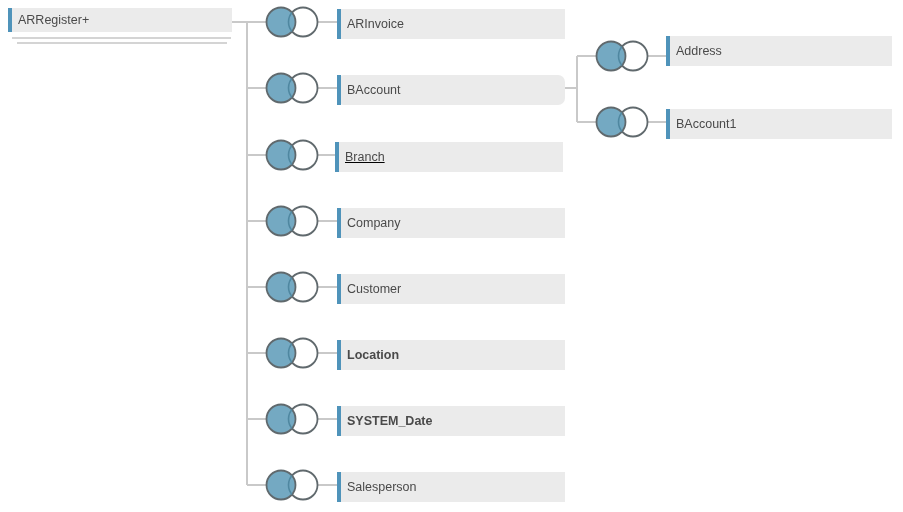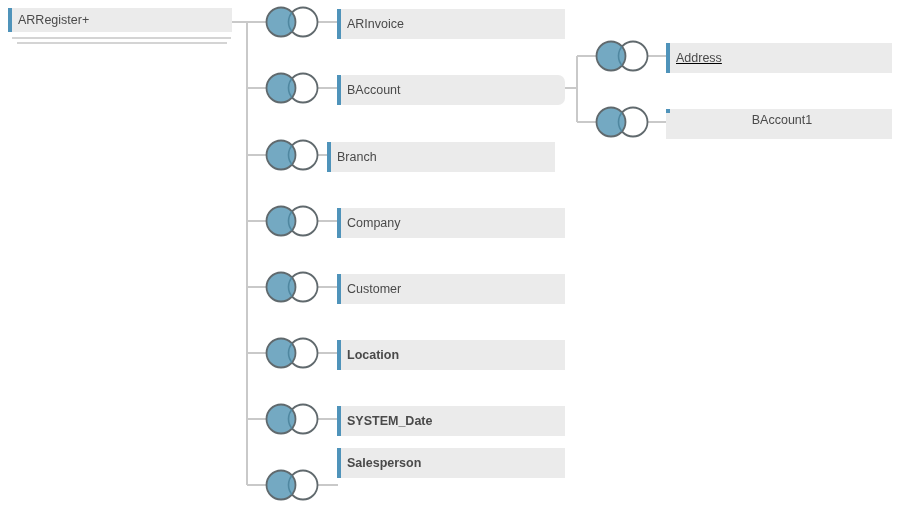--- a/index.html
+++ b/index.html
@@ -130,49 +130,49 @@
       <div class="join-icon" style="left: 594px; top: 39px;"><svg width="58" height="34" viewBox="0 0 58 34">
           <defs>
             <clipPath id="clip-c0">
               <circle cx="17" cy="17" r="14.5"></circle>
             </clipPath>
           </defs>
           <circle cx="39" cy="17" r="14.5" fill="#ffffff" stroke="#60696d" stroke-width="1.8"></circle>
           <circle cx="17" cy="17" r="14.5" fill="#74a9c2" stroke="#60696d" stroke-width="1.8"></circle>
           <circle cx="39" cy="17" r="14.5" fill="none" stroke="#4f87a0" stroke-width="1.6" clip-path="url(#clip-c0)"></circle>
         </svg></div>
-      <div class="table-box" style="left: 666px; top: 43px; width: 226px; text-decoration: underline;">
+      <div class="table-box" style="left: 666px; top: 36px; width: 226px;">
         <span class="accent-bar"></span>
         <span class="table-label">Address</span>
       </div>
       <div class="join-icon" style="left: 594px; top: 105px;"><svg width="58" height="34" viewBox="0 0 58 34">
           <defs>
             <clipPath id="clip-c1">
               <circle cx="17" cy="17" r="14.5"></circle>
             </clipPath>
           </defs>
           <circle cx="39" cy="17" r="14.5" fill="#ffffff" stroke="#60696d" stroke-width="1.8"></circle>
           <circle cx="17" cy="17" r="14.5" fill="#74a9c2" stroke="#60696d" stroke-width="1.8"></circle>
           <circle cx="39" cy="17" r="14.5" fill="none" stroke="#4f87a0" stroke-width="1.6" clip-path="url(#clip-c1)"></circle>
         </svg></div>
-      <div class="table-box" style="left: 666px; top: 109px; width: 226px; flex-direction: column;">
+      <div class="table-box" style="left: 666px; top: 109px; width: 226px;">
         <span class="accent-bar"></span>
         <span class="table-label">BAccount1</span>
       </div>
       <div class="join-icon" style="left: 264px; top: 138px;"><svg width="58" height="34" viewBox="0 0 58 34">
           <defs>
             <clipPath id="clip-m2">
               <circle cx="17" cy="17" r="14.5"></circle>
             </clipPath>
           </defs>
           <circle cx="39" cy="17" r="14.5" fill="#ffffff" stroke="#60696d" stroke-width="1.8"></circle>
           <circle cx="17" cy="17" r="14.5" fill="#74a9c2" stroke="#60696d" stroke-width="1.8"></circle>
           <circle cx="39" cy="17" r="14.5" fill="none" stroke="#4f87a0" stroke-width="1.6" clip-path="url(#clip-m2)"></circle>
         </svg></div>
-      <div class="table-box" style="left: 327px; top: 142px; width: 228px;">
+      <div class="table-box" style="left: 335px; top: 142px; width: 228px; text-decoration: underline;">
         <span class="accent-bar"></span>
         <span class="table-label">Branch</span>
       </div>
       <div class="join-icon" style="left: 264px; top: 204px;"><svg width="58" height="34" viewBox="0 0 58 34">
           <defs>
             <clipPath id="clip-m3">
               <circle cx="17" cy="17" r="14.5"></circle>
             </clipPath>
           </defs>
           <circle cx="39" cy="17" r="14.5" fill="#ffffff" stroke="#60696d" stroke-width="1.8"></circle>
@@ -228,18 +228,18 @@
       <div class="join-icon" style="left: 264px; top: 468px;"><svg width="58" height="34" viewBox="0 0 58 34">
           <defs>
             <clipPath id="clip-m7">
               <circle cx="17" cy="17" r="14.5"></circle>
             </clipPath>
           </defs>
           <circle cx="39" cy="17" r="14.5" fill="#ffffff" stroke="#60696d" stroke-width="1.8"></circle>
           <circle cx="17" cy="17" r="14.5" fill="#74a9c2" stroke="#60696d" stroke-width="1.8"></circle>
           <circle cx="39" cy="17" r="14.5" fill="none" stroke="#4f87a0" stroke-width="1.6" clip-path="url(#clip-m7)"></circle>
         </svg></div>
-      <div class="table-box" style="left: 337px; top: 448px; width: 228px; font-weight: bold;">
+      <div class="table-box" style="left: 337px; top: 472px; width: 228px;">
         <span class="accent-bar"></span>
         <span class="table-label">Salesperson</span>
       </div>
     </div>
 </div>
 
 </body></html>

